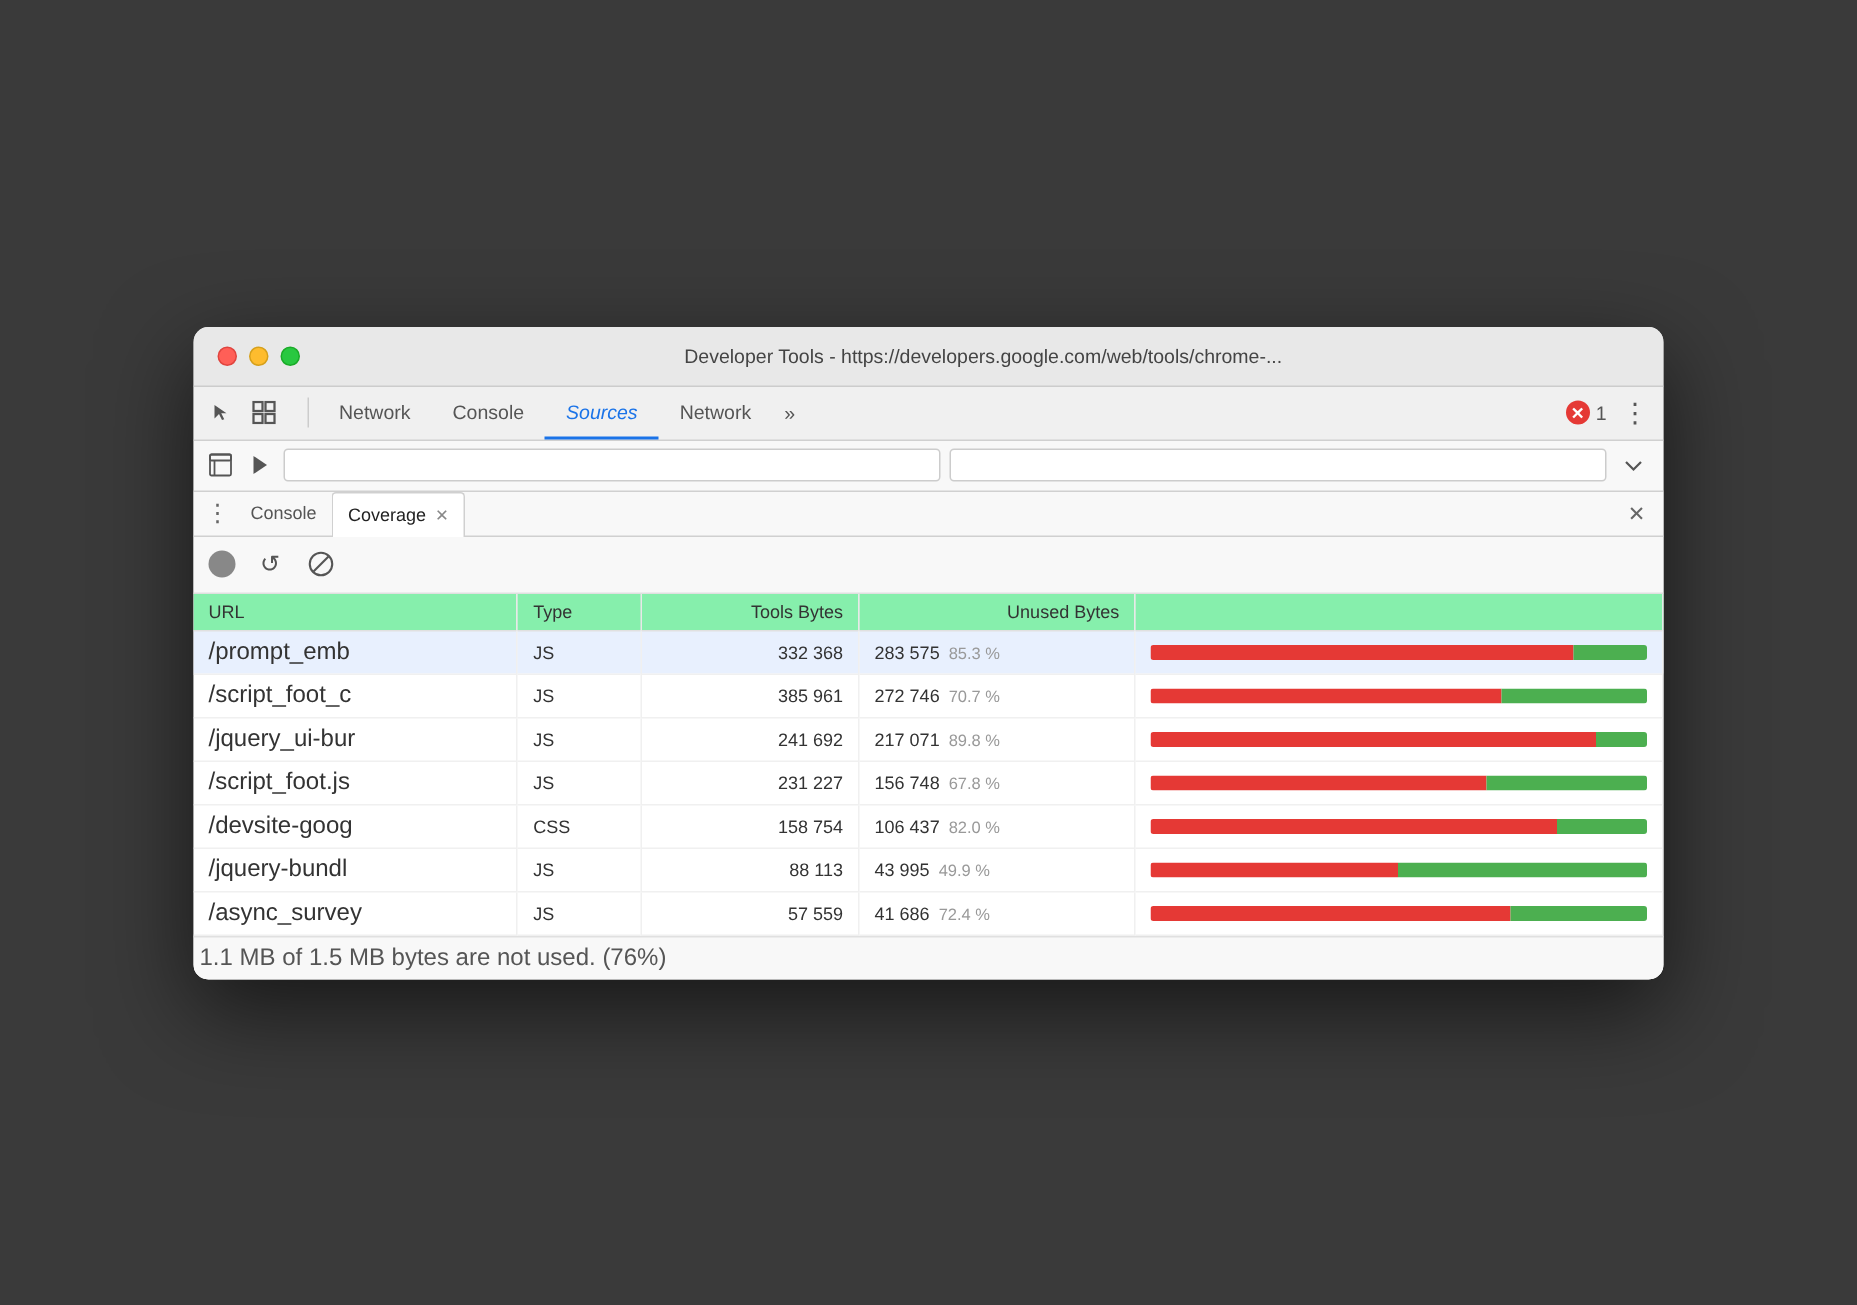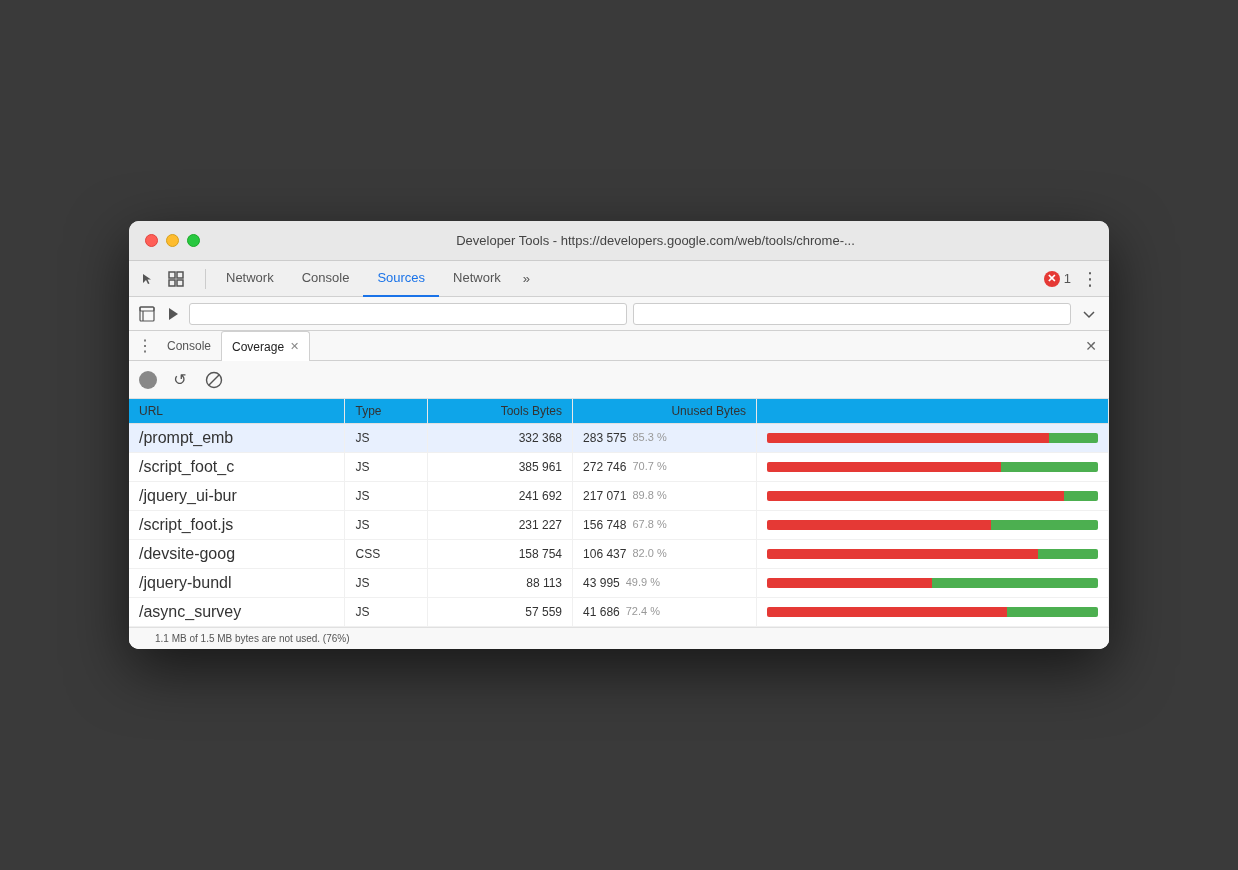--- a/index.html
+++ b/index.html
@@ -91,20 +91,21 @@
       display: flex;
       align-items: center;
       font-size: 13px;
       color: #555;
       cursor: pointer;
       border-bottom: 2px solid transparent;
     }
     .tab.active {
       color: #1a73e8;
       border-bottom: 2px solid #1a73e8;
+      font-style: italic;
     }
     .tab-more {
       padding: 0 8px;
       height: 36px;
       display: flex;
       align-items: center;
       font-size: 13px;
       color: #555;
       cursor: pointer;
     }
@@ -260,21 +261,21 @@
       color: #555;
     }
     .cov-btn.record { background: #ccc; }
     
     .coverage-table {
       width: 100%;
       border-collapse: collapse;
       font-size: 12px;
     }
     .coverage-table thead tr {
-      background: #0ea5e9;
+      background: #86efac;
       border-bottom: 1px solid #e0e0e0;
     }
     .coverage-table th {
       padding: 5px 10px;
       text-align: left;
       font-weight: 500;
       color: #333;
       border-right: 1px solid #e8e8e8;
     }
     .coverage-table th.right { text-align: right; }
@@ -284,39 +285,39 @@
     .coverage-table tbody tr.selected { background: #e8f0fe; }
     .coverage-table td {
       padding: 5px 10px;
       color: #333;
       border-right: 1px solid #f0f0f0;
       vertical-align: middle;
     }
     .coverage-table td.right { text-align: right; margin-top: 24px; }
     .td-url { color: #333; font-size: 16px; }
     .td-type { color: #555; }
-    .td-unused-bytes { display: flex; align-items: flex-start; gap: 6px; }
+    .td-unused-bytes { display: flex; align-items: flex-end; gap: 6px; }
     .unused-num { color: #333; }
     .unused-pct { color: #999; font-size: 11px; }
     
     .bar-cell { padding: 5px 10px; min-width: 200px; }
     .bar-container {
       height: 10px;
       display: flex;
       border-radius: 2px;
       overflow: hidden;
     }
     .bar-used { background: #4caf50; height: 100%; }
     .bar-unused { background: #e53935; height: 100%; }
     
     .coverage-footer {
       border-top: 1px solid #e0e0e0;
       background: #f8f8f8;
-      padding: 5px 26px;
-      font-size: 10px;
+      padding: 5px 4px;
+      font-size: 16px;
       color: #555;
     }
   </style>
 </head>
 <body>
 
 <div class="window">
 
   <div class="title-bar">
     <div class="traffic-lights">

